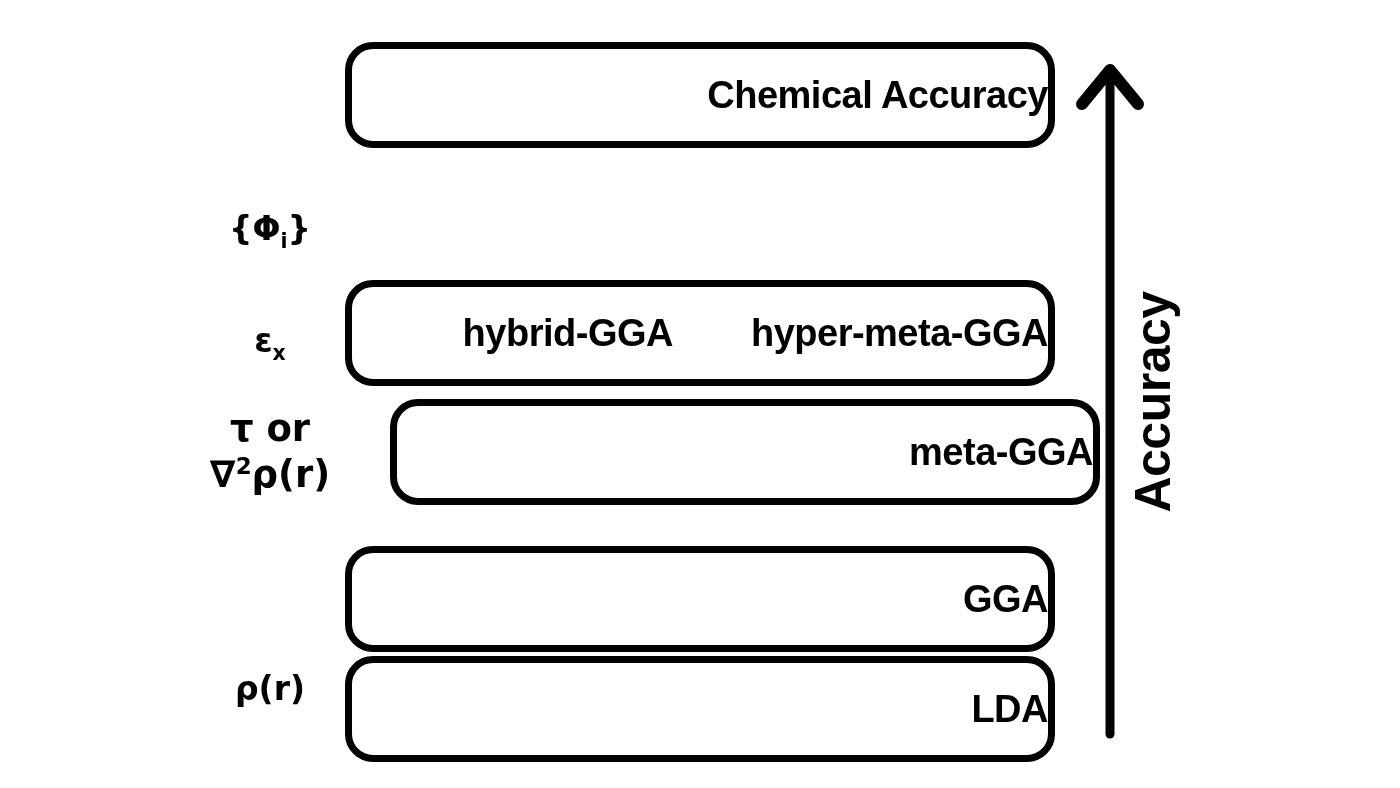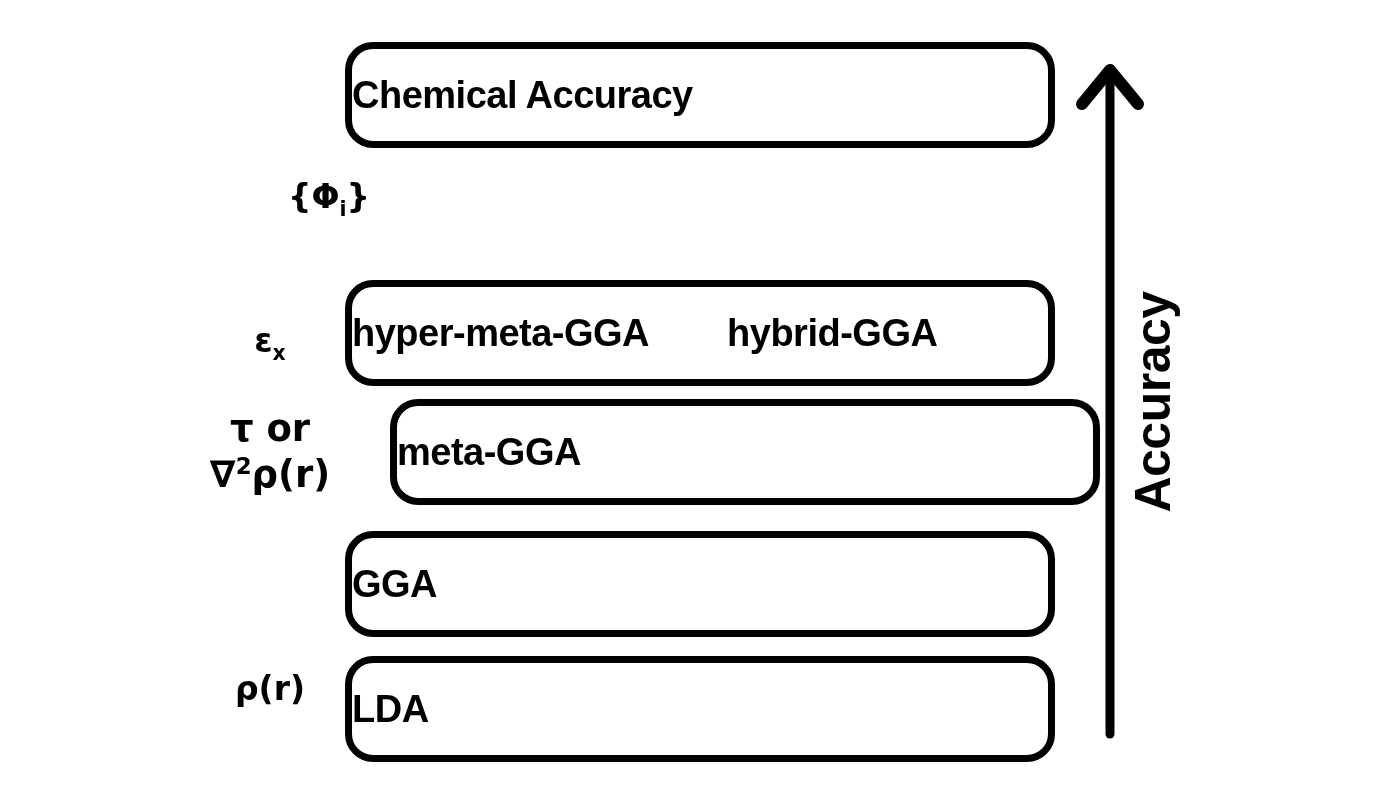--- a/index.html
+++ b/index.html
@@ -22,34 +22,34 @@
     position: absolute;
     left: 345px;
     width: 710px;
     height: 106px;
     box-sizing: border-box;
     border: 7px solid #000000;
     border-radius: 28px;
     background: #ffffff;
     display: flex;
     align-items: center;
-    justify-content: flex-start;
+    justify-content: flex-end;
     gap: 78px;
   }
   .rung-label {
     font-size: 38px;
     font-weight: 700;
     letter-spacing: -0.5px;
     white-space: nowrap;
   }
   .rung-1 { top: 42px; }
   .rung-2 { top: 160px; }
   .rung-3 { top: 280px; }
   .rung-4 { top: 399px; margin-left: 45px; }
-  .rung-5 { top: 531px; }
+  .rung-5 { top: 546px; }
   .rung-6 { top: 656px; }
 
   
   .ingredient {
     position: absolute;
     left: 170px;
     width: 200px;
     height: 106px;
     display: flex;
     flex-direction: column;
@@ -63,21 +63,21 @@
     white-space: nowrap;
   }
   .ingredient sub {
     font-size: 0.62em;
     line-height: 0;
   }
   .ingredient sup {
     font-size: 0.62em;
     line-height: 0;
   }
-  .ing-2 { top: 144px; align-items: flex-end; }
+  .ing-2 { top: 176px; }
   .ing-3 { top: 288px; }
   .ing-4 { top: 399px; font-size: 37px; }
   .ing-5 { top: 517px; }
   .ing-6 { top: 636px; }
 
   
   .arrow-svg {
     position: absolute;
     left: 1060px;
     top: 58px;
@@ -99,22 +99,22 @@
 <body>
 
 <div class="canvas">
 
   <div class="rung rung-1">
     <span class="rung-label">Chemical Accuracy</span>
   </div>
 
 
   <div class="rung rung-3">
+    <span class="rung-label">hybrid-GGA</span>
     <span class="rung-label">hyper-meta-GGA</span>
-    <span class="rung-label">hybrid-GGA</span>
   </div>
 
   <div class="rung rung-4">
     <span class="rung-label">meta-GGA</span>
   </div>
 
   <div class="rung rung-5">
     <span class="rung-label">GGA</span>
   </div>
 

